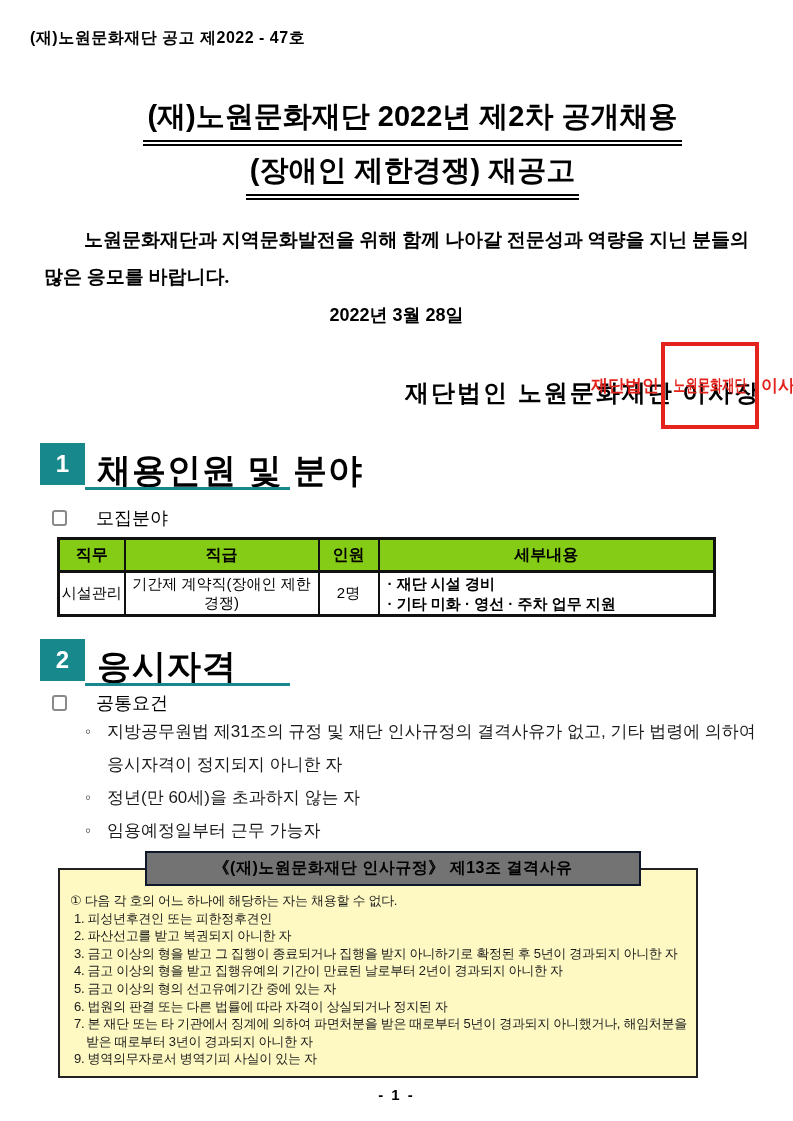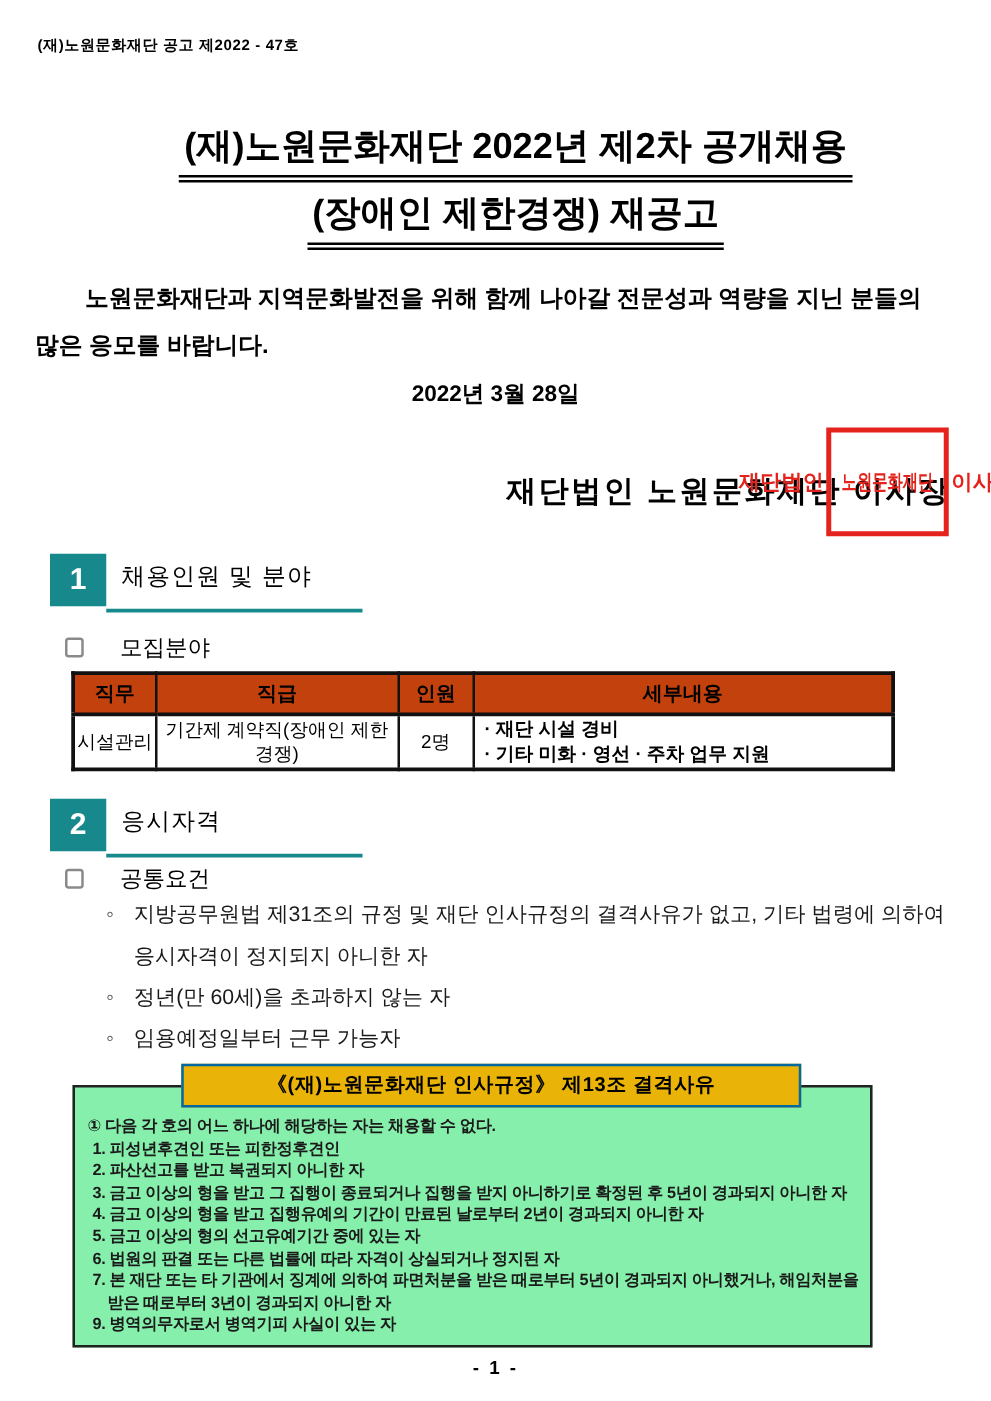--- a/index.html
+++ b/index.html
@@ -5,34 +5,35 @@
   * { margin:0; padding:0; box-sizing:border-box; }
   html,body { background:#9a9a9a; }
   .page {
     position:relative; width:793px; height:1121px; margin:0 auto;
     background:#ffffff; color:#000;
     font-family:"Liberation Sans","DejaVu Sans",sans-serif;
     overflow:hidden;
   }
   .abs { position:absolute; }
 
-  .doc-number { left:30px; top:28px; font-size:12px; font-weight:bold; letter-spacing:0.5px; }
+  .doc-number { left:30px; top:28px; font-size:16px; font-weight:bold; letter-spacing:0.5px; }
 
   .title-line { left:0; width:100%; text-align:center;margin-left:16px; }
   .title-line span {
     display:inline-block; font-size:29px; font-weight:bold; letter-spacing:0px;
     border-bottom:6px double #000; padding:0 4px 3px 4px;
   }
   .title-1 { top:97px; }
   .title-2 { top:151px; }
 
   .intro {
-    left:28px; top:221px; width:733px;
+    left:44px; top:221px; width:733px;
     font-size:19px; font-weight:bold; line-height:37px; text-indent:40px;
     word-break:keep-all;
+    font-family:Liberation Serif, serif;
   }
 
   .date-line { left:0; top:303px; width:100%; text-align:center; font-size:18px; font-weight:bold; }
 
   .signature { left:405px; top:377px; font-size:24px; font-weight:bold; letter-spacing:2px; white-space:nowrap; z-index:1; }
 
   .stamp {
     left:661px; top:342px; width:98px; height:87px; z-index:2;
     border:4px solid #e3231c; background:transparent;
     display:flex; flex-direction:row; justify-content:center; align-items:center;
@@ -40,65 +41,64 @@
     text-align:center; white-space:nowrap;
   }
   .stamp .squeeze { transform:scaleX(0.72); }
 
   .section-header { left:40px; height:46px; }
   .sec-num {
     position:absolute; left:0; top:0; width:45px; height:42px;
     background:#17898c; color:#fff; font-size:24px; font-weight:bold;
     display:flex; align-items:center; justify-content:center;
   }
-  .sec-title { position:absolute; left:57px; top:5px; font-size:19px; font-weight:normal; letter-spacing:1px; white-space:nowrap; }
+  .sec-title { position:absolute; left:57px; top:5px; font-size:34px; font-weight:bold; letter-spacing:1px; white-space:nowrap; }
   .sec-underline { position:absolute; left:45px; top:44px; width:205px; height:3px; background:#17898c; }
   .sec-1 { top:443px; }
   .sec-2 { top:639px; }
 
   .sub-label { left:52px; font-size:18px; display:flex; align-items:center;gap:18px; }
   .sub-label .sq {
     display:inline-block; width:15px; height:16px; border:2px solid #8a8a8a;
     border-radius:3px; margin-right:11px; background:#fff;
   }
   .label-1 { top:506px; }
   .label-2 { top:691px; }
 
   table.recruit {
     position:absolute; left:57px; top:537px; width:656px;
     border-collapse:collapse; table-layout:fixed;
     border:3px solid #111;
   }
   table.recruit th, table.recruit td { border:2px solid #111; }
   table.recruit th {
-    background:#c2410c; height:33px; font-size:16px; font-weight:bold; text-align:center;
+    background:#84cc16; height:33px; font-size:16px; font-weight:bold; text-align:center;
     border-bottom:3px solid #111;
   }
   table.recruit td { height:44px; font-size:15px; text-align:center; }
   table.recruit td.details { text-align:left; padding-left:8px; font-size:15px; line-height:20px;font-weight:bold; }
   .col-job { width:66px; } .col-grade { width:194px; } .col-count { width:60px; } .col-detail { width:336px; }
 
   .qual-list { left:85px; top:715px; width:682px; }
   .qual-item {
     font-size:17px; line-height:33px; word-break:keep-all;
     padding-left:22px; text-indent:-22px; color:#1a1a1a;
   }
   .qual-item .marker { display:inline-block; width:22px; text-indent:0; color:#444; }
 
   .rule-title {
     left:145px; top:851px; width:496px; height:35px; z-index:2;
-    background:#eab308; border:2px solid #0369a1;
+    background:#737373; border:2px solid #0f172a;
     display:flex; align-items:center; justify-content:center;
     font-size:16px; font-weight:bold; letter-spacing:0.5px; white-space:nowrap;
   }
   .rule-box {
     left:58px; top:868px; width:640px; height:210px; z-index:1;
-    border:2px solid #222; background:#86efac;
+    border:2px solid #222; background:#fef9c3;
     padding:22px 6px 4px 10px;
-    font-weight:bold;
   }
   .rule-line {
     font-size:13px; line-height:17.6px; letter-spacing:-0.3px; color:#1a1a1a;
     word-break:keep-all;
   }
   .rule-line.item { padding-left:16px; text-indent:-12px; }
 
   .page-number { left:0; top:1086px; width:100%; text-align:center; font-size:15px; font-weight:bold; letter-spacing:2px; }
 </style>
 </head>

